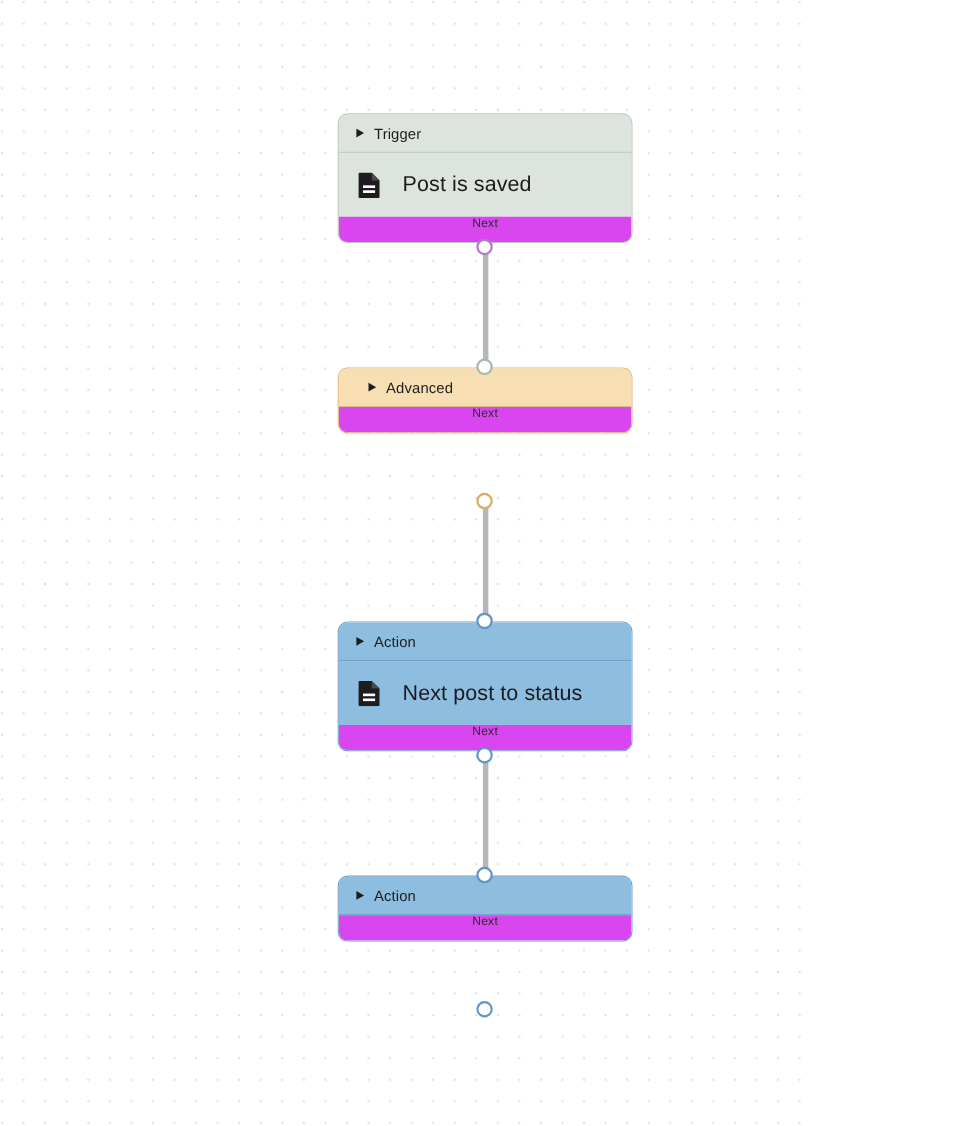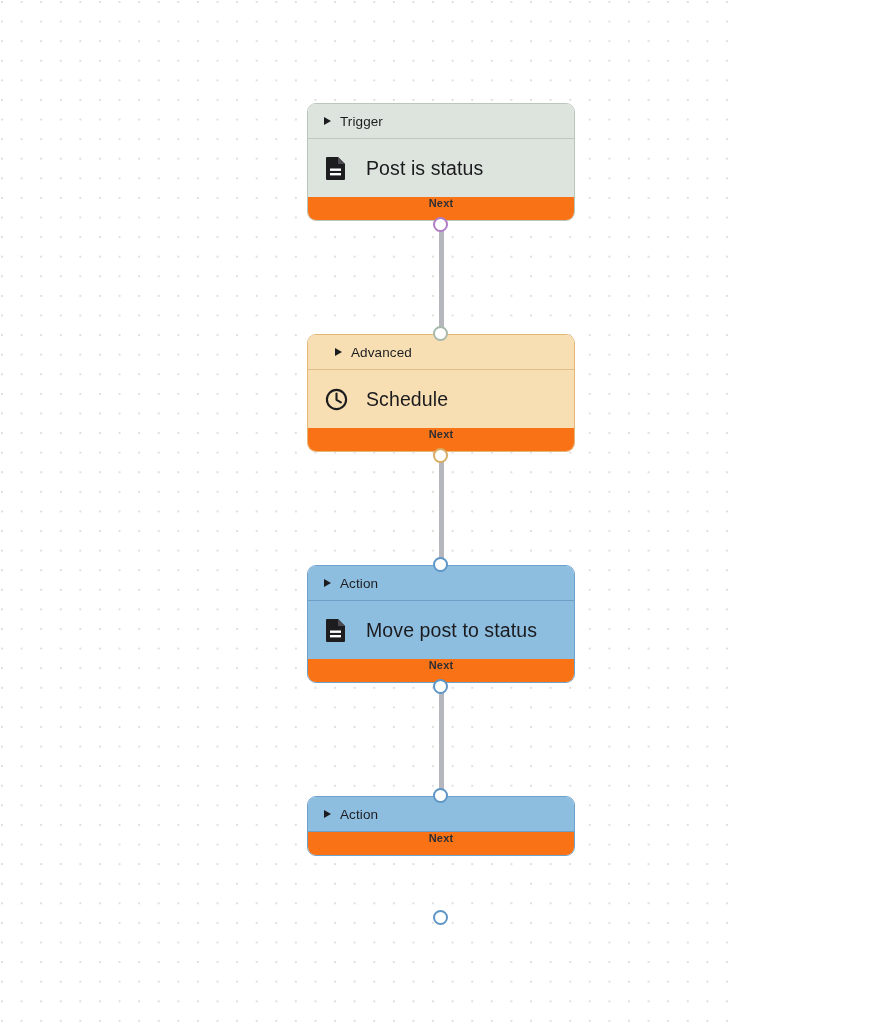--- a/index.html
+++ b/index.html
@@ -97,26 +97,26 @@
     justify-content: center;
   }
   .node-label {
     font-size: 19.5px;
     color: #1b1b1e;
     letter-spacing: 0.1px;
     white-space: nowrap;
   }
   .node-foot {
     height: 23px;
-    background-color: #f97316;
+    background-color: #d946ef;
     display: flex;
     align-items: flex-start;
     justify-content: center;
     font-size: 11px;
-    font-weight: 700;
+    font-weight: 400;
     color: #2e2e33;
     letter-spacing: 0.2px;
   }
 
   
   .n-green { border: 1px solid #b9c6bb; }
   .n-green .node-head { background-color: #dce4dd; border-bottom: 1px solid #bcc8bd; }
   .n-green .node-body { background-color: #dce4dd; }
 
   
@@ -145,61 +145,52 @@
     </div>
     <div class="node-body">
       <span class="node-icon">
         <svg width="22" height="24" viewBox="0 0 22 24">
           <path d="M2 1 h11 l7 7 v15 a1 1 0 0 1 -1 1 H2 a1 1 0 0 1 -1 -1 V2 a1 1 0 0 1 1 -1 z" fill="#1d1d20"></path>
           <path d="M13 1 l7 7 h-7 z" fill="#4a4a4f"></path>
           <rect x="5" y="12.5" width="11" height="2.4" fill="#ffffff"></rect>
           <rect x="5" y="17" width="11" height="2.4" fill="#ffffff"></rect>
         </svg>
       </span>
-      <span class="node-label">Post is status</span>
+      <span class="node-label">Post is saved</span>
     </div>
     <div class="node-foot">Next</div>
   </div>
   <div class="handle source" style="left:433px; top:217px;"></div>
 
   <div class="handle tgreen" style="left:433px; top:326px;"></div>
   <div class="node n-orange" style="left:307px; top:334px;">
     <div class="node-head">
       <span class="tri"></span>
       <span>Advanced</span>
-    </div>
-    <div class="node-body">
-      <span class="node-icon">
-        <svg width="23" height="23" viewBox="0 0 23 23">
-          <circle cx="11.5" cy="11.5" r="9.6" fill="none" stroke="#1d1d20" stroke-width="2.1"></circle>
-          <path d="M11.5 5.6 V11.8 L15.9 14.3" fill="none" stroke="#1d1d20" stroke-width="2.1" stroke-linecap="round" stroke-linejoin="round"></path>
-        </svg>
-      </span>
-      <span class="node-label">Schedule</span>
     </div>
     <div class="node-foot">Next</div>
   </div>
   <div class="handle sorange" style="left:433px; top:448px;"></div>
 
   <div class="handle tblue" style="left:433px; top:557px;"></div>
   <div class="node n-blue" style="left:307px; top:565px;">
     <div class="node-head">
       <span class="tri"></span>
       <span>Action</span>
     </div>
     <div class="node-body">
       <span class="node-icon">
         <svg width="22" height="24" viewBox="0 0 22 24">
           <path d="M2 1 h11 l7 7 v15 a1 1 0 0 1 -1 1 H2 a1 1 0 0 1 -1 -1 V2 a1 1 0 0 1 1 -1 z" fill="#1d1d20"></path>
           <path d="M13 1 l7 7 h-7 z" fill="#4a4a4f"></path>
           <rect x="5" y="12.5" width="11" height="2.4" fill="#ffffff"></rect>
           <rect x="5" y="17" width="11" height="2.4" fill="#ffffff"></rect>
         </svg>
       </span>
-      <span class="node-label">Move post to status</span>
+      <span class="node-label">Next post to status</span>
     </div>
     <div class="node-foot">Next</div>
   </div>
   <div class="handle sblue" style="left:433px; top:679px;"></div>
 
   <div class="handle tblue" style="left:433px; top:788px;"></div>
   <div class="node n-blue" style="left:307px; top:796px;">
     <div class="node-head">
       <span class="tri"></span>
       <span>Action</span>

